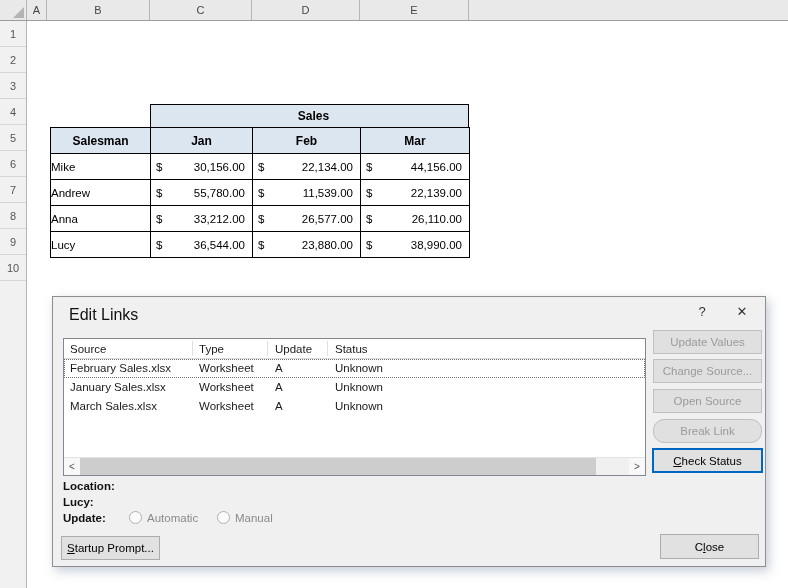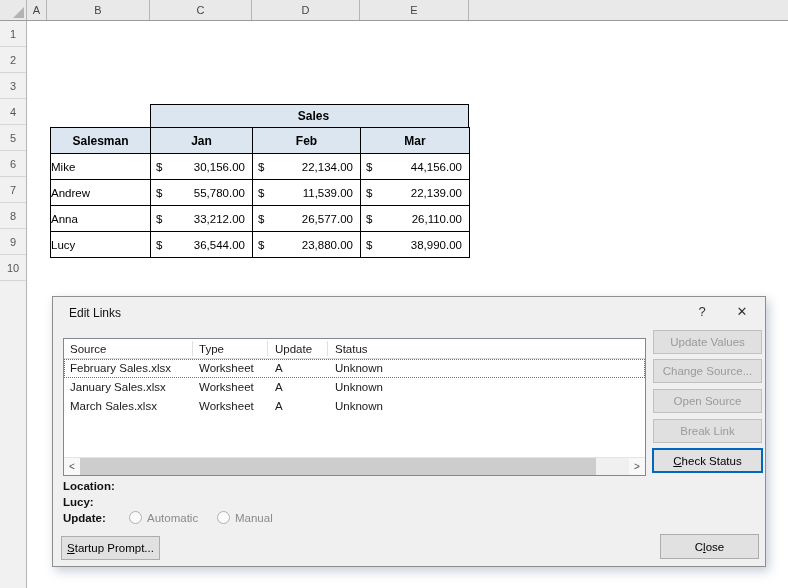--- a/index.html
+++ b/index.html
@@ -63,21 +63,21 @@
   td.money-cell { background:#fff; }
   .money { display:flex; justify-content:space-between; align-items:center; padding:0 7px 0 5px; }
 
   
   .dialog {
     position:absolute; left:52px; top:296px; width:714px; height:271px;
     background:#f0f0f0; border:1px solid #8e8e8e;
     box-shadow:3px 4px 10px rgba(90,110,140,0.35);
     font-size:11.5px; color:#000;
   }
-  .dlg-title { position:absolute; left:16px; top:9px; font-size:12px; color:#111; }
+  .dlg-title { position:absolute; left:16px; top:9px; font-size:16px; color:#111; }
   .dlg-help  { position:absolute; left:638px; top:5px; width:22px; height:20px;
                text-align:center; line-height:20px; font-size:13px; color:#333; cursor:default; }
   .dlg-x     { position:absolute; left:676px; top:5px; width:26px; height:20px;
                text-align:center; line-height:20px; font-size:13px; color:#333; cursor:default; }
 
   .links-list {
     position:absolute; left:10px; top:41px; width:583px; height:138px;
     background:#fff; border:1px solid #828790;
   }
   .lv-header { position:relative; height:20px; border-bottom:1px solid #d9d9d9; }
@@ -110,21 +110,21 @@
   .radio-auto { left:76px; top:214px; }
   .radio-manual { left:164px; top:214px; }
 
   .btn {
     position:absolute; display:flex; align-items:center; justify-content:center;
     background:#e1e1e1; border:1px solid #adadad; color:#000; font-size:11.5px;
     cursor:default; white-space:nowrap;
   }
   .btn.disabled { background:#e0e0e0; border-color:#c0c0c0; color:#9a9a9a; }
   .btn-stack { left:600px; width:109px; height:24px; }
-  .b1{top:33px;} .b2{top:62px;} .b3{top:92px;} .b4{top:122px;}
+  .b1{top:33px;} .b2{top:62px;} .b3{top:92px;} .b4{top:122px;border-radius:11px;}
   .btn-check { left:599px; top:151px; width:111px; height:25px; border:2px solid #0067c0; background:#e1e1e1; }
   .btn-startup { left:8px; top:239px; width:99px; height:24px; }
   .btn-close { left:607px; top:237px; width:99px; height:25px; }
   .accel { text-decoration:underline; }
 </style>
 </head>
 <body>
 
 <div class="stage">
 

